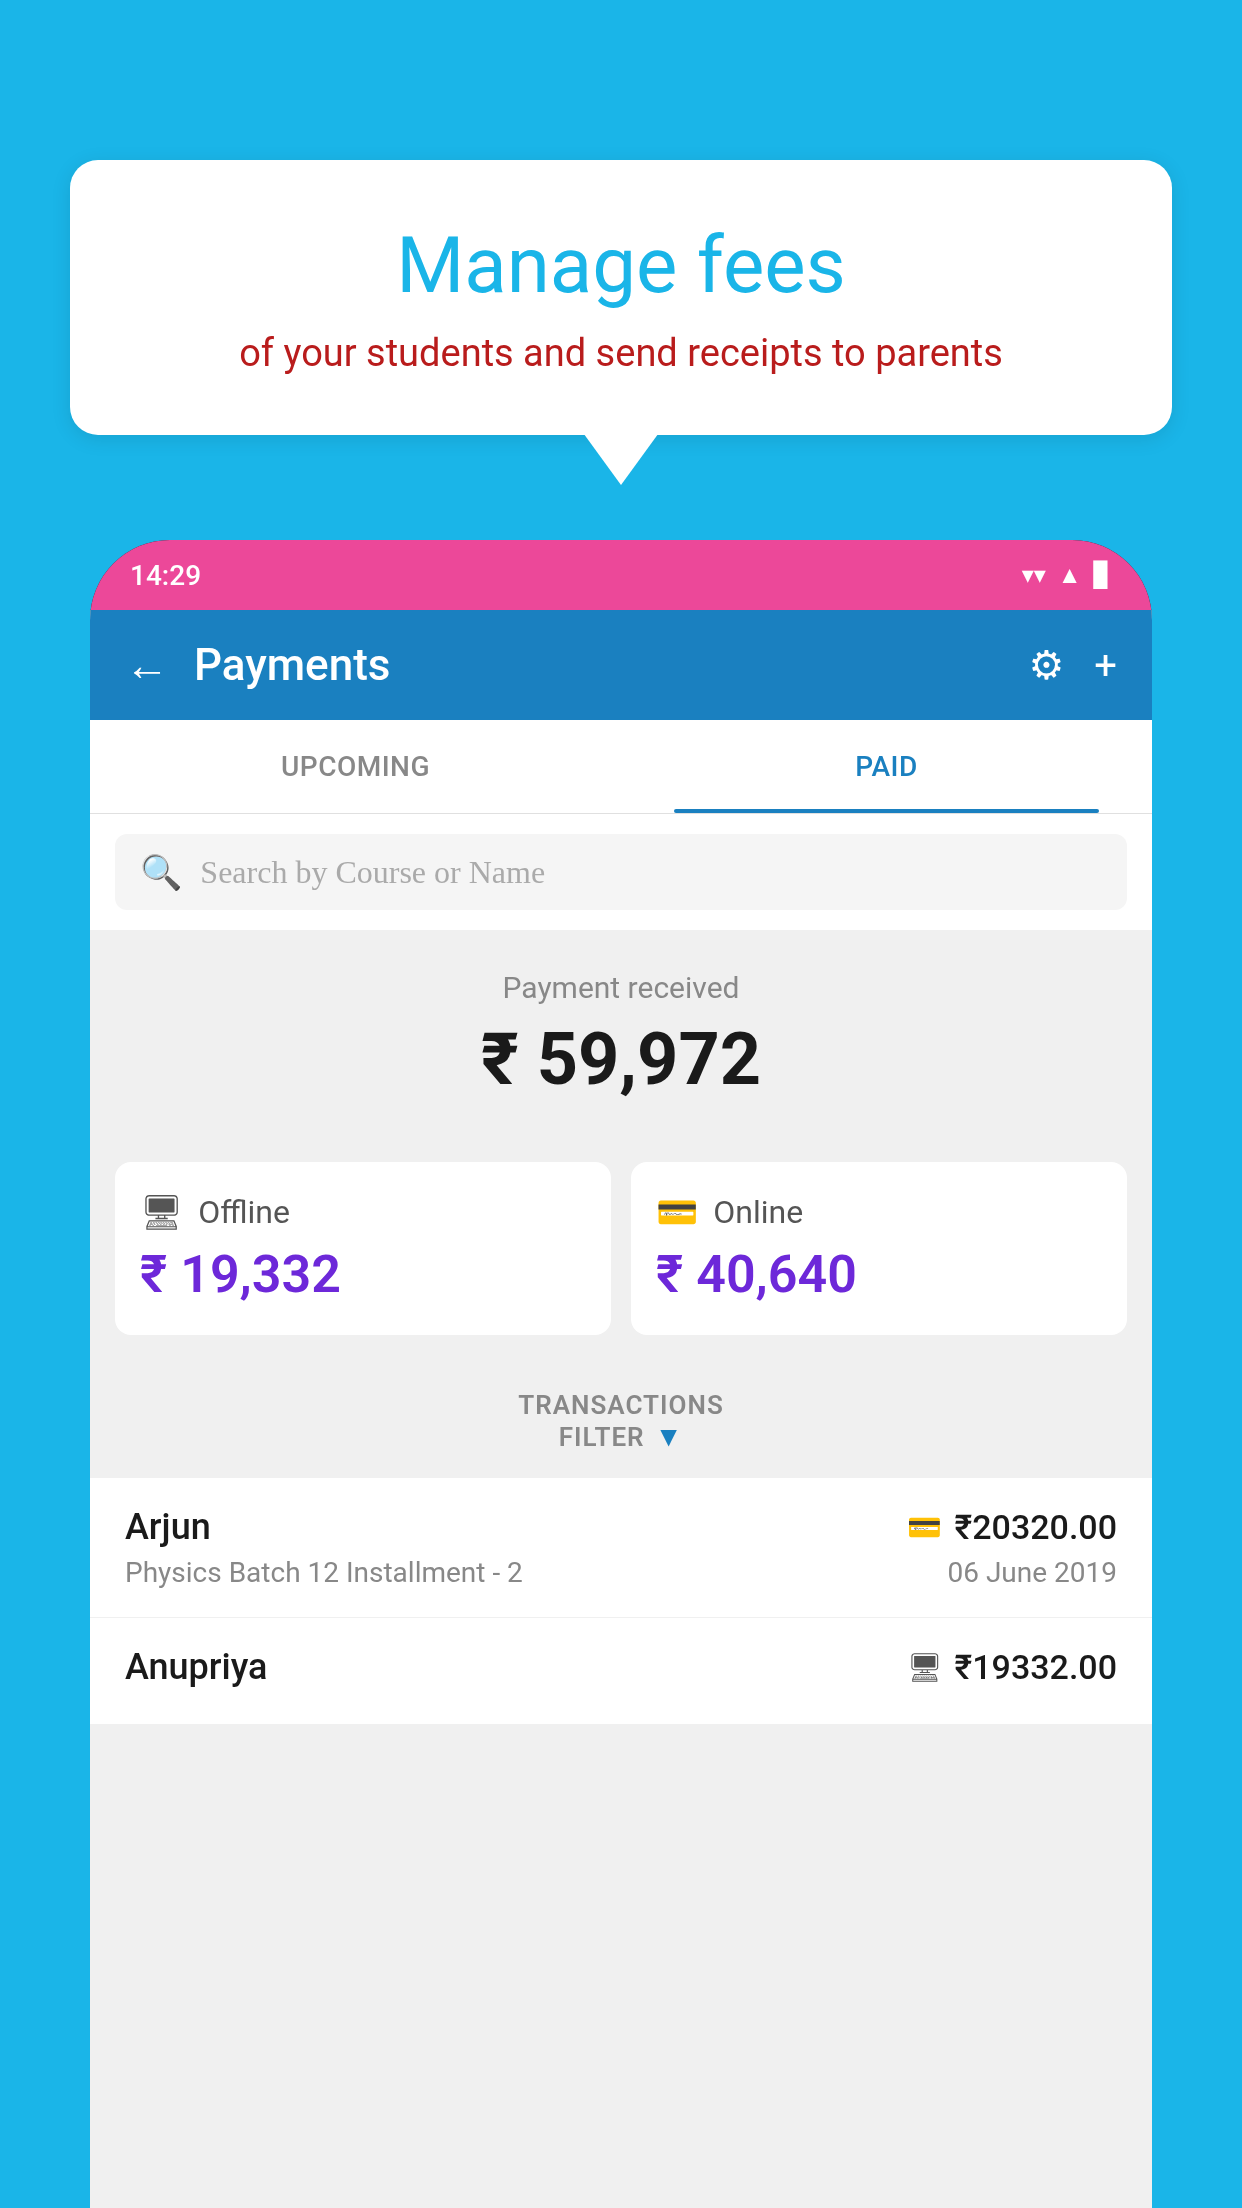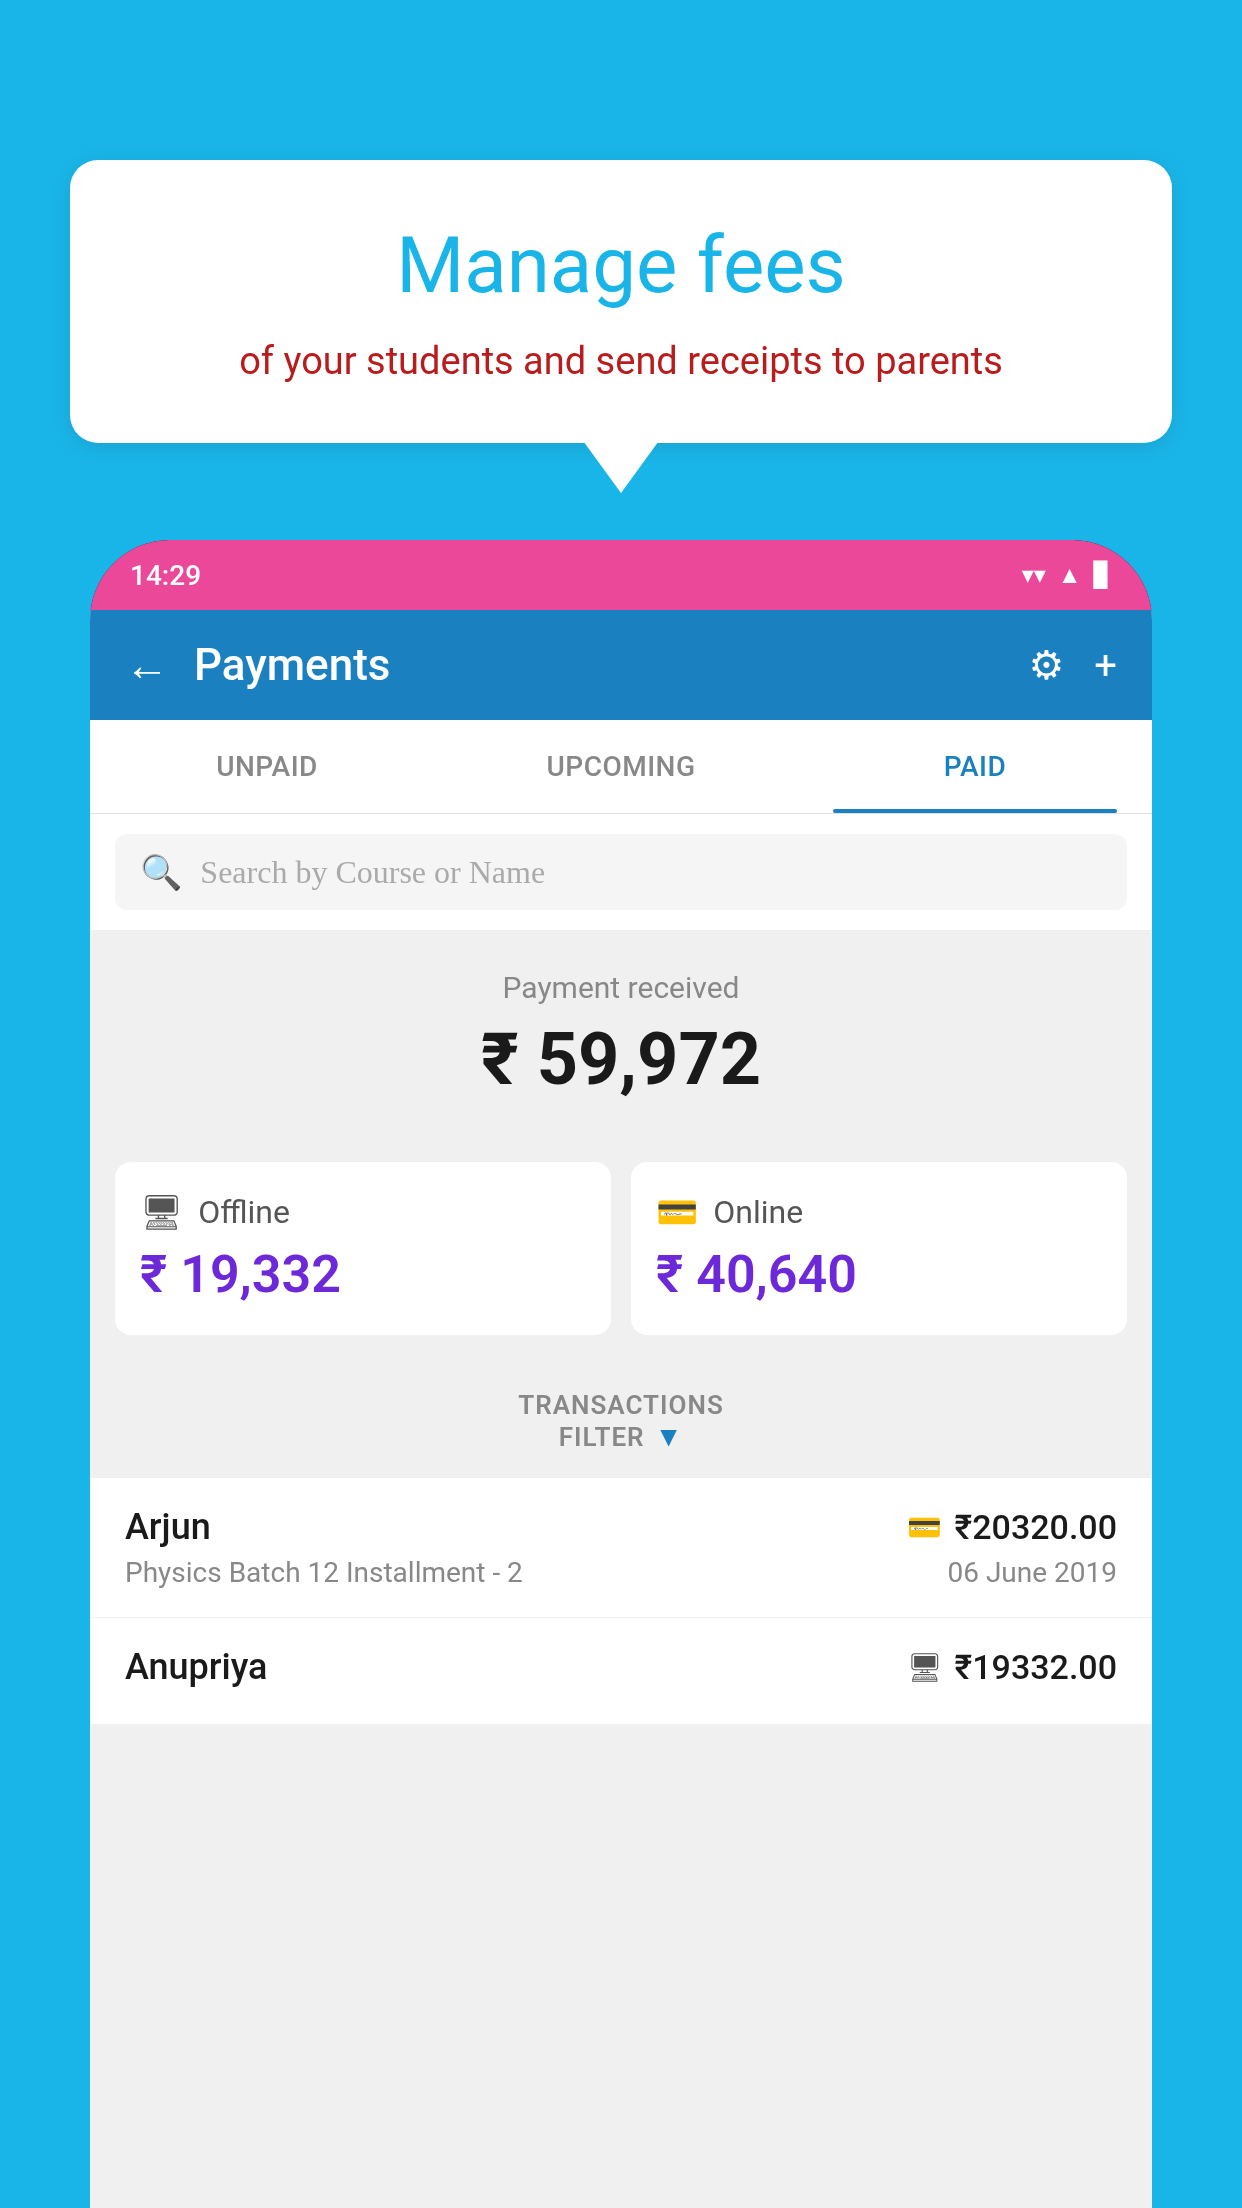--- a/index.html
+++ b/index.html
@@ -34,21 +34,21 @@
       width: 0;
       height: 0;
       border-left: 40px solid transparent;
       border-right: 40px solid transparent;
       border-top: 55px solid white;
     }
     .bubble-title {
       font-size: 78px;
       font-weight: 400;
       color: #1ab5e8;
-      margin-bottom: 28px;
+      margin-bottom: 20px;
     }
     .bubble-subtitle {
       font-size: 38px;
       color: #b91c1c;
       font-weight: 400;
     }
 
     
     .phone {
       position: absolute;
@@ -348,23 +348,20 @@
     <div class="app-header">
       <span class="back-btn">←</span>
       <span class="header-title">Payments</span>
       <div class="header-actions">
         <span class="gear-btn">⚙</span>
         <span class="plus-btn">+</span>
       </div>
     </div>
 
     <div class="tabs">
-      <div class="tab">
-        <span>UNPAID</span>
-      </div>
       <div class="tab">
         <span>UPCOMING</span>
       </div>
       <div class="tab active">
         <span>PAID</span>
       </div>
     </div>
 
     <div class="search-container">
       <div class="search-bar">

